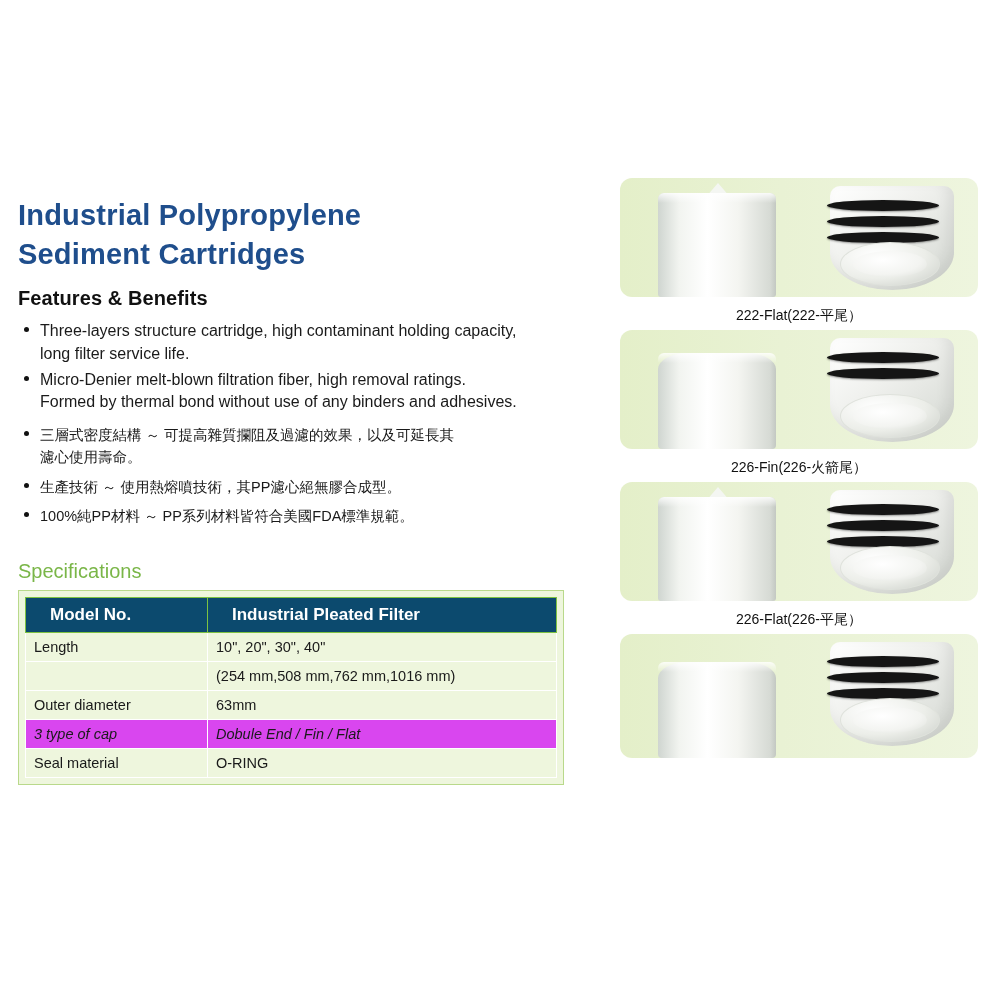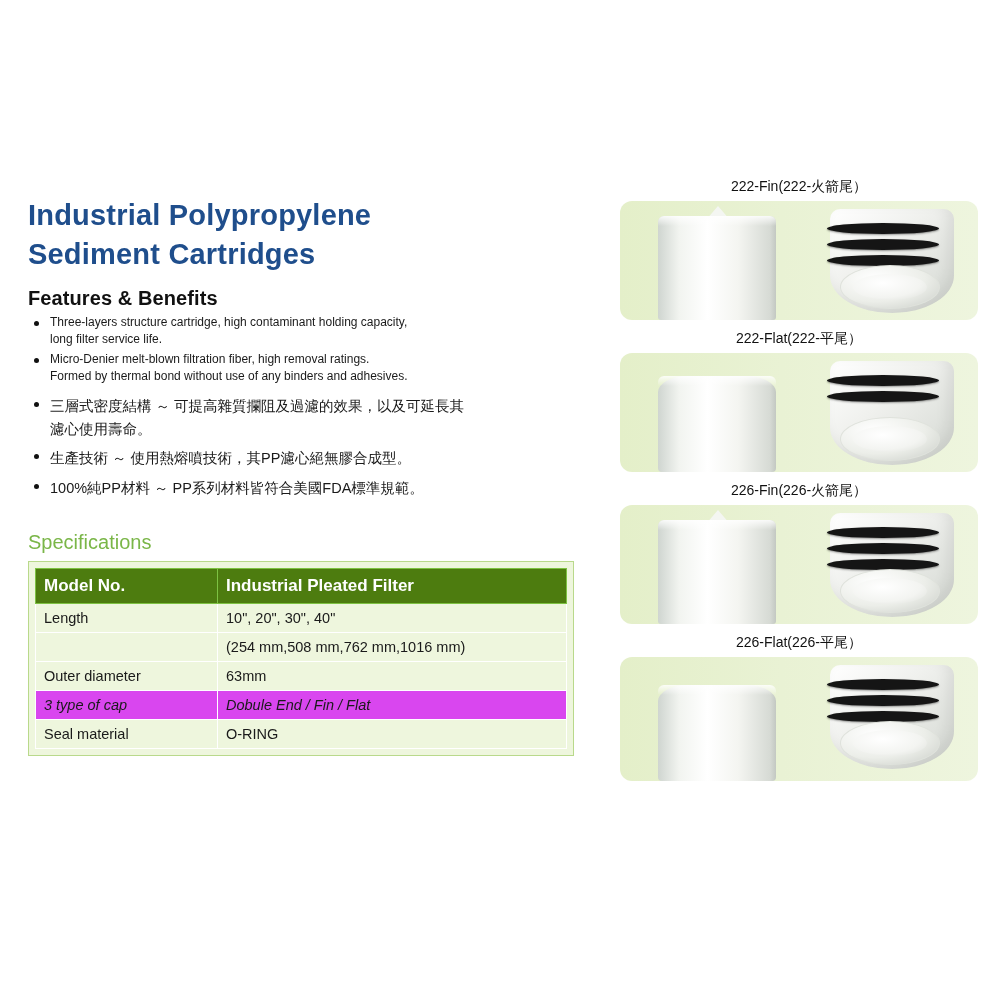--- a/index.html
+++ b/index.html
@@ -12,52 +12,52 @@
     height: 1000px;
     position: relative;
     font-family: "Liberation Sans", sans-serif;
     color: #1a1a1a;
     overflow: hidden;
   }
 
   
   .left-col {
     position: absolute;
-    left: 28px;
+    left: 18px;
     top: 196px;
     width: 560px;
   }
 
   .main-title {
     color: #1f4e8c;
     font-size: 29px;
     font-weight: bold;
     line-height: 1.33;
     letter-spacing: 0.2px;
     margin: 0 0 14px 0;
   }
   .main-title .line2 { display: block; }
 
   .section-head {
     color: #111111;
     font-size: 20px;
     font-weight: bold;
-    margin: 0 0 4px 0;
+    margin: 0 0 10px 0;
     letter-spacing: 0.1px;
   }
 
   ul.feature-list {
     list-style: none;
     margin: 0;
     padding: 0;
   }
   ul.feature-list li {
     position: relative;
     padding-left: 22px;
-    font-size: 12px;
+    font-size: 16px;
     line-height: 1.42;
     margin-bottom: 3px;
     color: #1a1a1a;
   }
   ul.feature-list li::before {
     content: "";
     position: absolute;
     left: 6px;
     top: 7px;
     width: 5px;
@@ -100,25 +100,25 @@
   }
   table.spec th, table.spec td {
     border: 1px solid #ffffff;
     padding: 6px 8px;
     text-align: left;
     font-size: 14.5px;
     color: #1a1a1a;
     vertical-align: middle;
   }
   table.spec thead th {
-    background: #4d7c0f;
+    background: #0c4a6e;
     color: #ffffff;
     font-size: 17px;
     font-weight: bold;
-    padding: 7px 8px;
+    padding: 7px 24px;
     border: 1px solid #7dc242;
   }
   table.spec col.c1 { width: 182px; }
   table.spec tbody tr.alt td {
     background: #d946ef;
     font-style: italic;
   }
   table.spec td.label { padding-left: 8px; }
 
   
@@ -303,21 +303,20 @@
           <td>O-RING</td>
         </tr>
       </tbody>
     </table>
   </div>
 </div>
 
 <div class="right-col">
 
   <div class="photo-block">
-    <div class="photo-caption">222-Fin(222-火箭尾）</div>
     <div class="photo-frame">
       <div class="fin"></div>
       <div class="fin-neck"></div>
       <div class="cart"></div>
       <div class="cap">
         <div class="ring r1"></div>
         <div class="ring r2"></div>
         <div class="ring r3"></div>
         <div class="disc"></div>
       </div>

